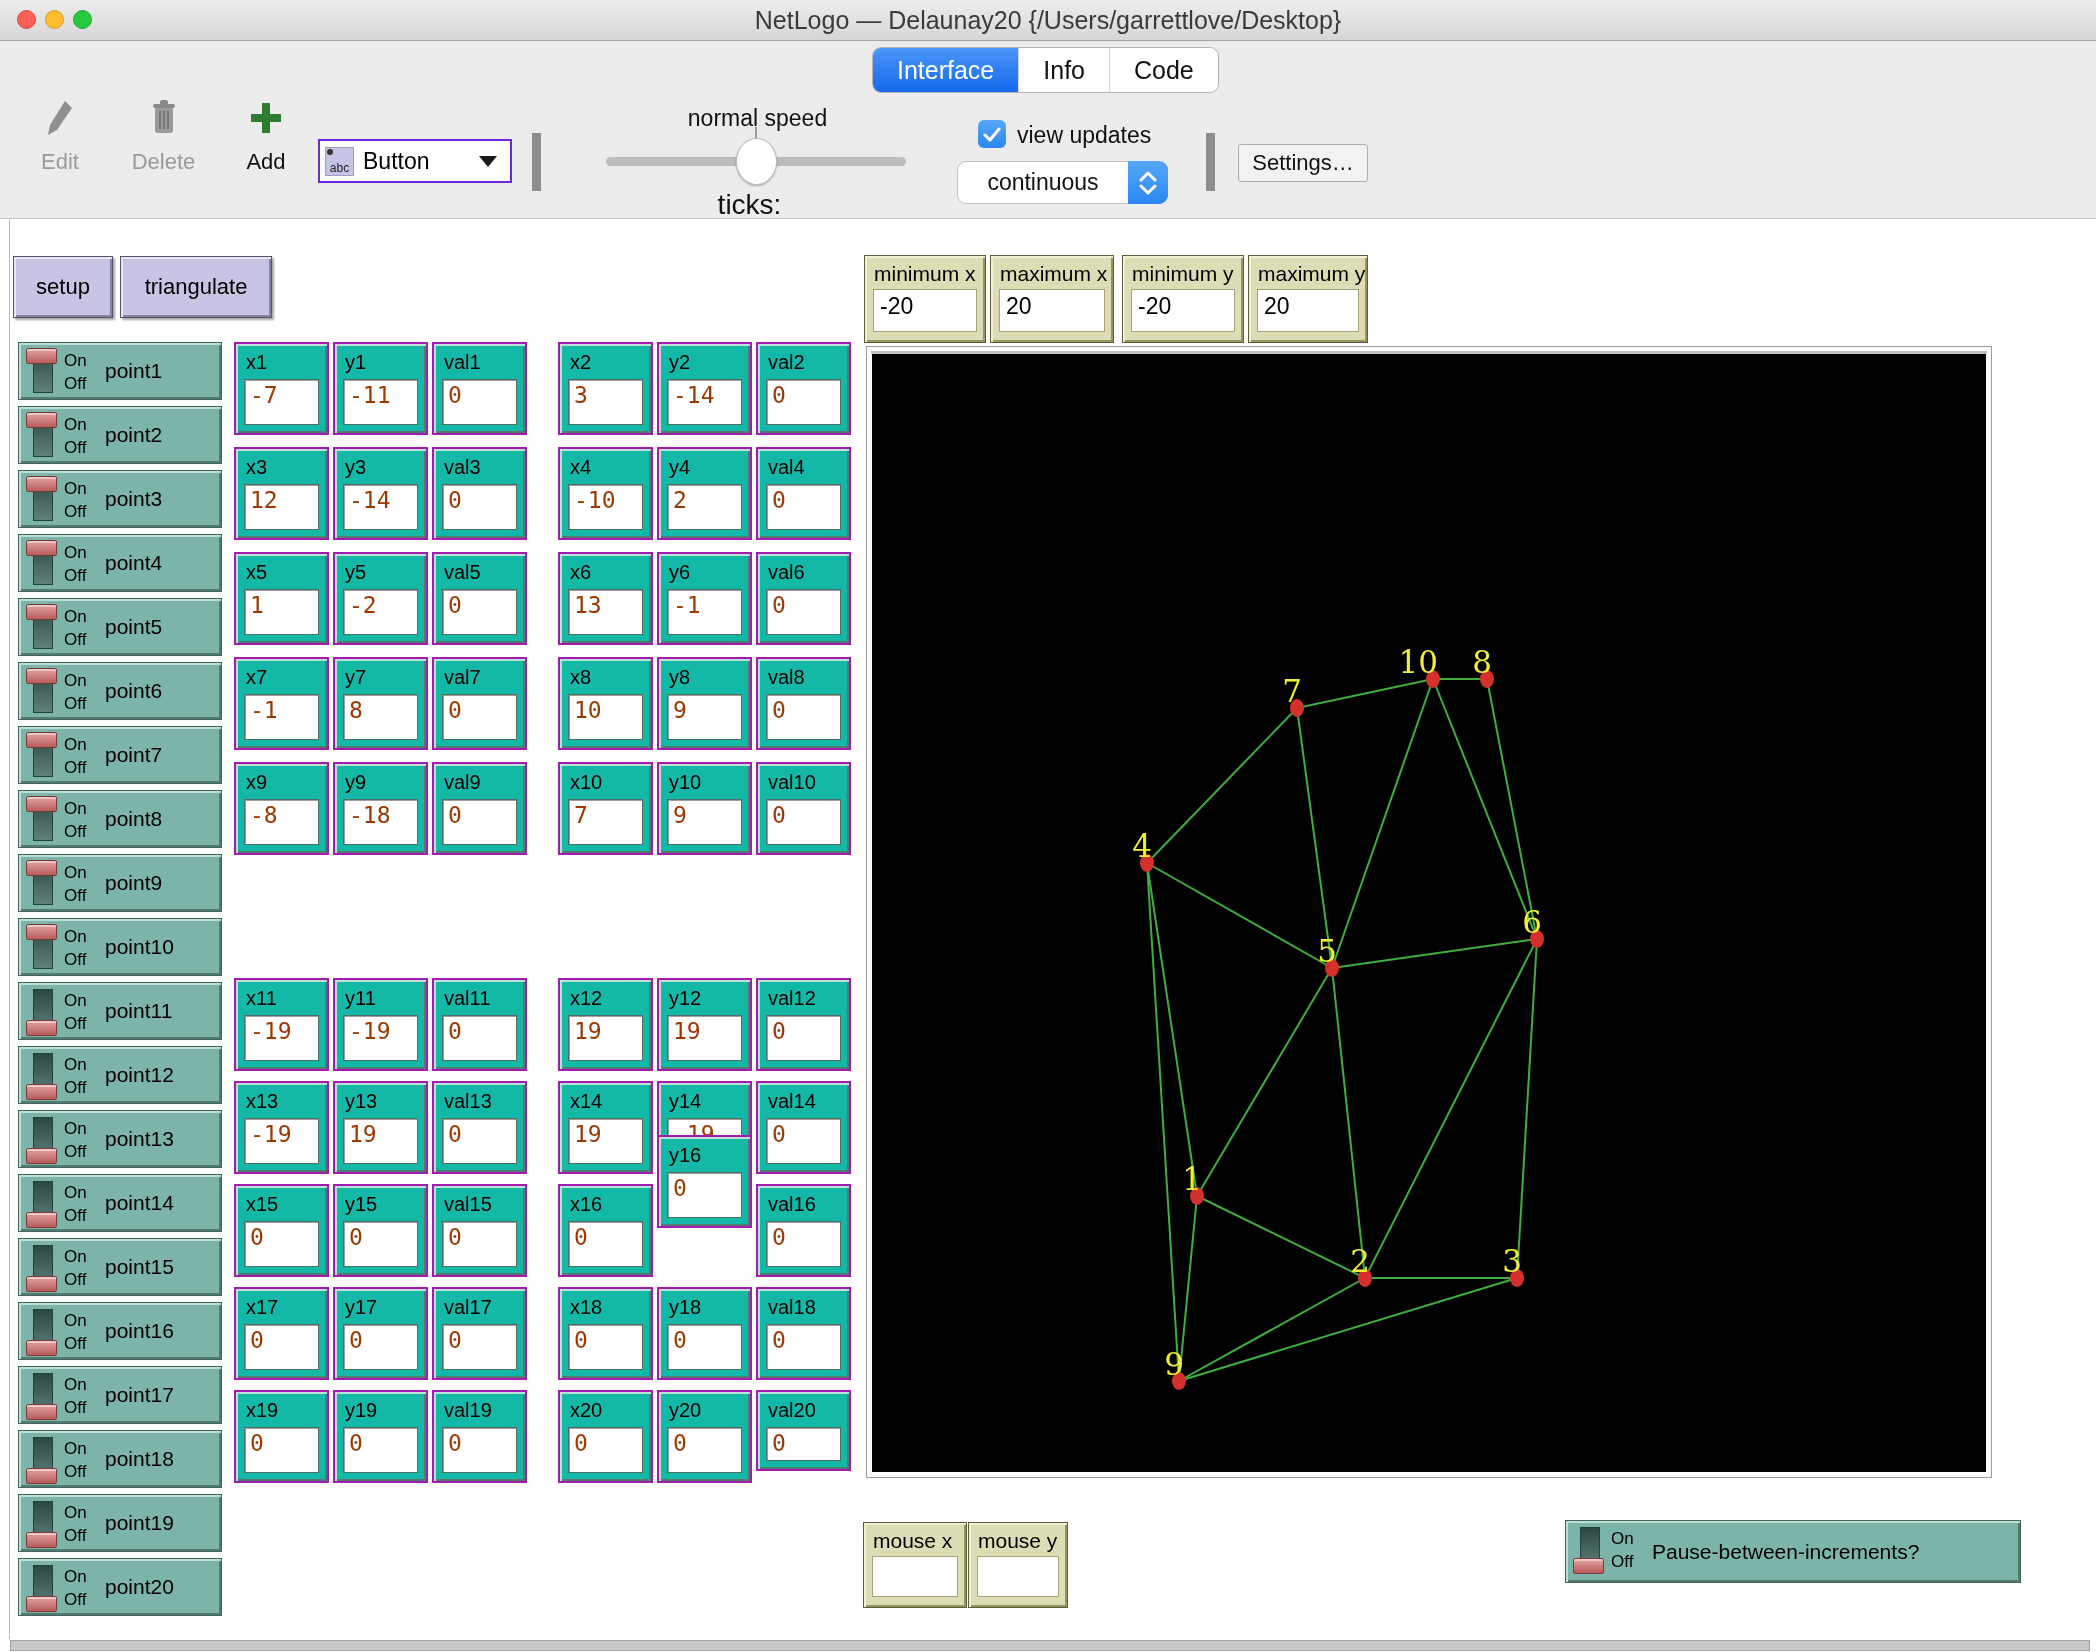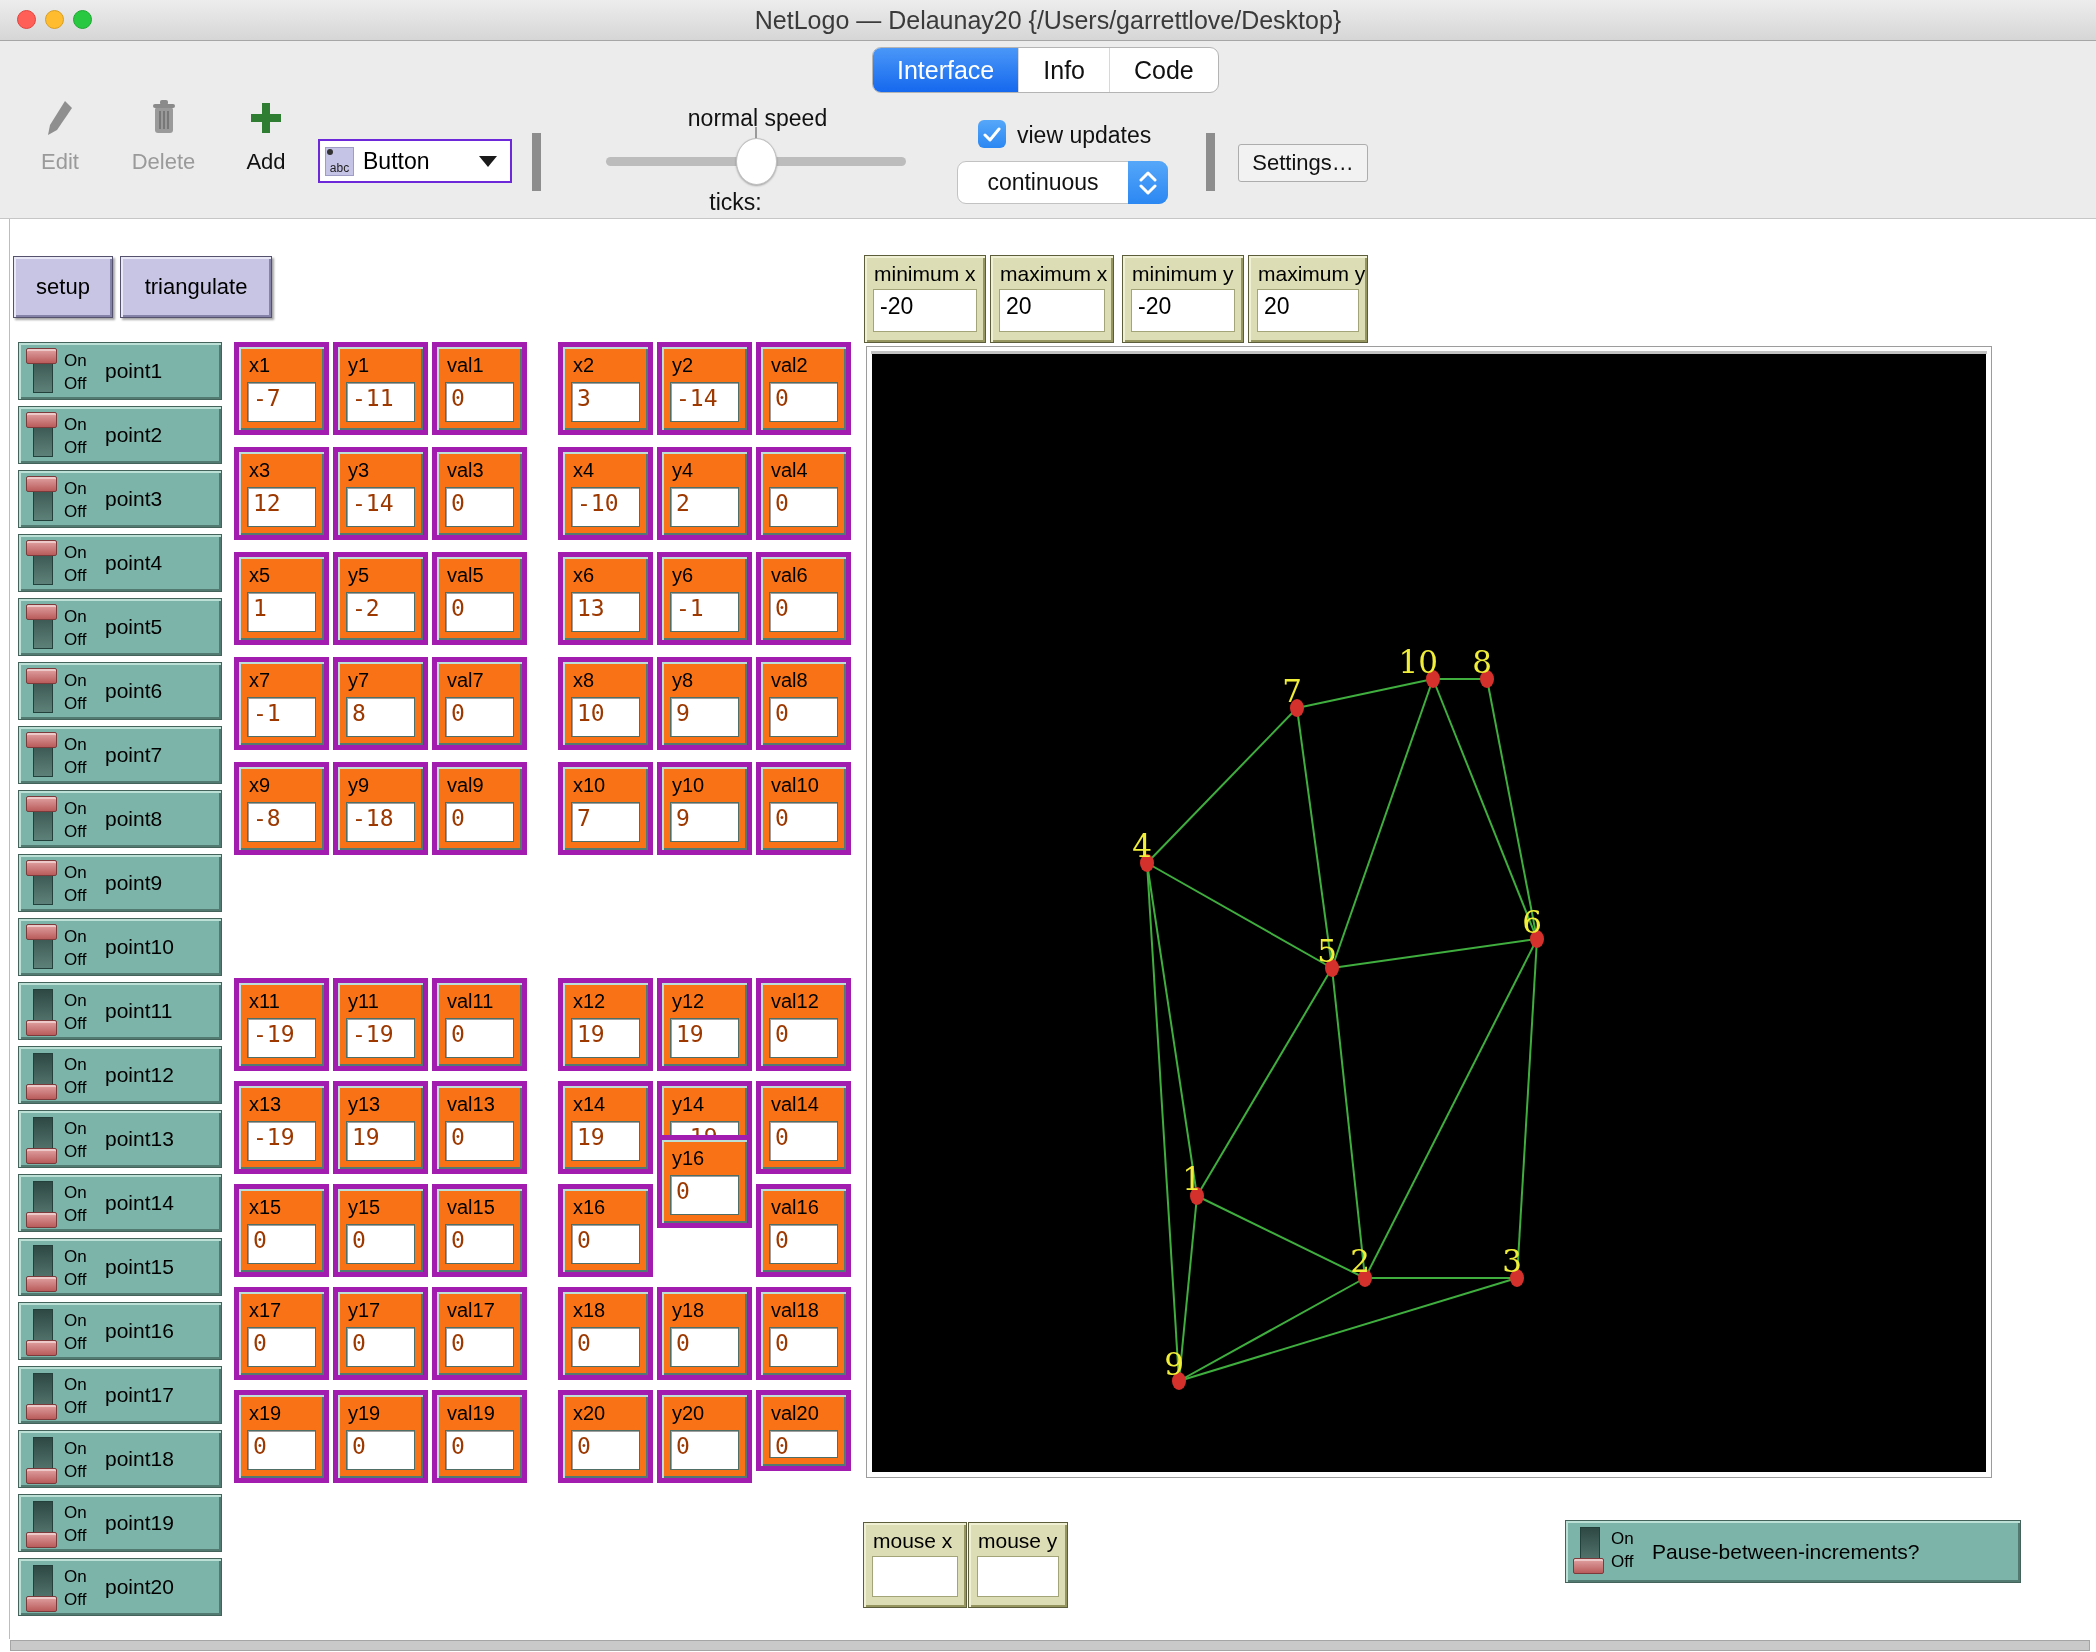--- a/index.html
+++ b/index.html
@@ -30,21 +30,21 @@
   .vsep{position:absolute;width:9px;height:58px;background:#8d8d8d;}
   .widget-dd{position:absolute;left:318px;top:98px;width:194px;height:44px;background:#fff;
              border:2px solid #6d28d9;box-sizing:border-box;display:flex;align-items:center;}
   .dd-ico{width:29px;height:29px;margin:0 9px 0 5px;background:#c5c3e6;border:1px solid #9f9dc6;
           box-sizing:border-box;font-size:12px;color:#222;display:flex;align-items:flex-end;justify-content:center;position:relative;}
   .dd-ico::before{content:"";position:absolute;left:1px;top:1px;width:6px;height:6px;background:#333;border-radius:50%;}
   .dd-label{flex:1;font-size:23px;color:#000;}
   .dd-caret{width:0;height:0;border-left:9px solid transparent;border-right:9px solid transparent;
             border-top:11px solid #1a1a1a;margin-right:13px;}
   .speed-label{position:absolute;left:640px;top:64px;width:235px;text-align:center;font-size:23px;color:#111;}
-  .ticks-label{position:absolute;left:618px;top:148px;width:235px;text-align:center;font-size:23px;color:#111;}
+  .ticks-label{position:absolute;left:632px;top:148px;width:235px;text-align:center;font-size:28px;color:#111;}
   .slider-track{position:absolute;left:606px;top:116px;width:300px;height:9px;border-radius:5px;background:#bcbcbc;}
   .slider-tick{position:absolute;left:755px;top:86px;width:2px;height:28px;background:#9a9a9a;}
   .slider-thumb{position:absolute;left:736px;top:97px;width:41px;height:47px;border-radius:50%;
                 background:#fff;border:1px solid #c0c0c0;box-shadow:0 1px 2px rgba(0,0,0,.3);box-sizing:border-box;}
   .chk{position:absolute;left:978px;top:79px;width:28px;height:28px;border-radius:6px;
        background:linear-gradient(#55a7f9,#2b87f2);display:flex;align-items:center;justify-content:center;}
   .chk-label{position:absolute;left:1017px;top:81px;font-size:23px;color:#111;}
   .update-dd{position:absolute;left:957px;top:120px;width:211px;height:43px;background:#fff;
              border:1px solid #c2c2c2;border-radius:9px;box-sizing:border-box;display:flex;align-items:center;}
   .update-dd .txt{flex:1;text-align:center;font-size:23px;color:#111;}
@@ -63,21 +63,21 @@
           display:flex;align-items:center;justify-content:center;font-size:22px;color:#000;}
   .nl-switch{position:absolute;background:#7db4a9;border:1px solid #44645b;box-sizing:border-box;
              box-shadow:inset 2px 2px 0 #bcdfd6, inset -2px -2px 0 #527a70;}
   .sw-slot{position:absolute;left:14px;top:6px;width:20px;height:44px;background:linear-gradient(#2e4843,#5d8178);
            border:1px solid #24403a;box-sizing:border-box;}
   .sw-knob{position:absolute;left:7px;width:31px;height:16px;background:linear-gradient(#e2a3a3,#b95b5b);
            border:1px solid #7c3a3a;border-radius:2px;box-shadow:inset 0 2px 0 rgba(255,255,255,.45);box-sizing:border-box;}
   .sw-knob.on{top:5px;} .sw-knob.off{top:37px;}
   .sw-onoff{position:absolute;left:45px;top:6px;font-size:17px;line-height:23px;color:#000;}
   .sw-name{position:absolute;left:86px;top:0;height:100%;display:flex;align-items:center;font-size:21px;color:#000;}
-  .nl-input{position:absolute;background:#f97316;border:5px solid #a21caf;box-sizing:border-box;
+  .nl-input{position:absolute;background:#14b8a6;border:2px solid #a21caf;box-sizing:border-box;
             box-shadow:inset 2px 2px 0 #bcdfd6, inset -2px -2px 0 #527a70;}
   .in-label{position:absolute;left:10px;top:7px;font-size:20px;color:#000;}
   .in-box{position:absolute;left:8px;right:8px;top:35px;bottom:8px;background:#fff;
           border:1px solid #4f6f66;box-shadow:inset 1px 1px 0 #9e9e9e;}
   .in-val{position:absolute;left:5px;top:2px;font-family:"DejaVu Sans Mono",monospace;font-size:23px;color:#9c3800;}
   .nl-monitor{position:absolute;background:#dcddb4;border:1px solid #5c5d3b;box-sizing:border-box;
               box-shadow:inset 2px 2px 0 #f0f1d4, inset -2px -2px 0 #94955f;}
   .mon-label{position:absolute;left:9px;top:6px;font-size:21px;color:#000;white-space:nowrap;}
   .mon-box{position:absolute;left:8px;right:8px;top:33px;bottom:10px;background:#fff;border:1px solid #a3a478;}
   .mon-val{position:absolute;left:6px;top:3px;font-size:23px;color:#000;}

